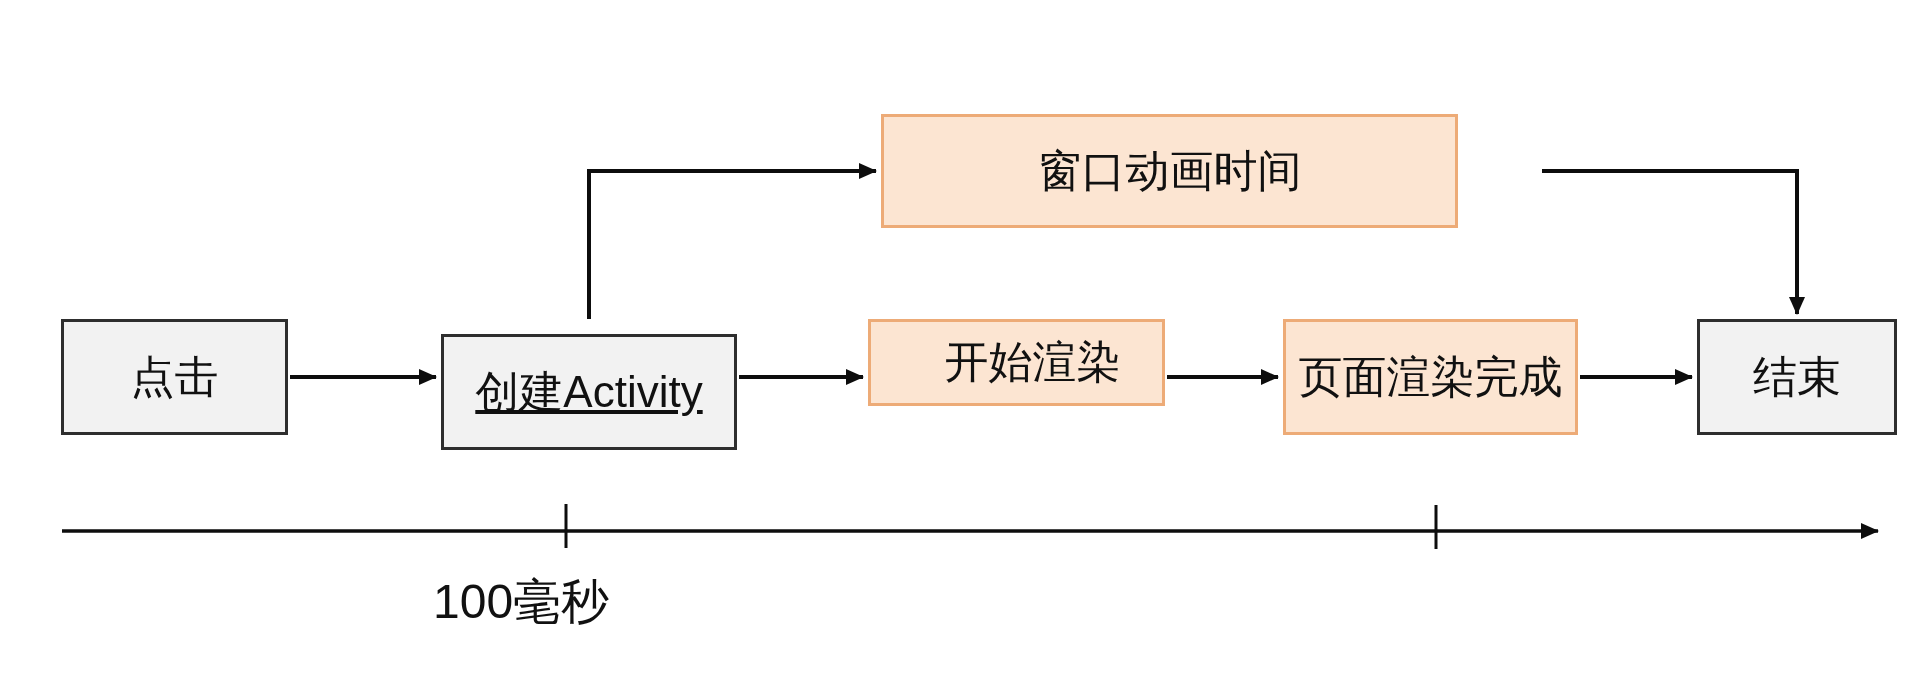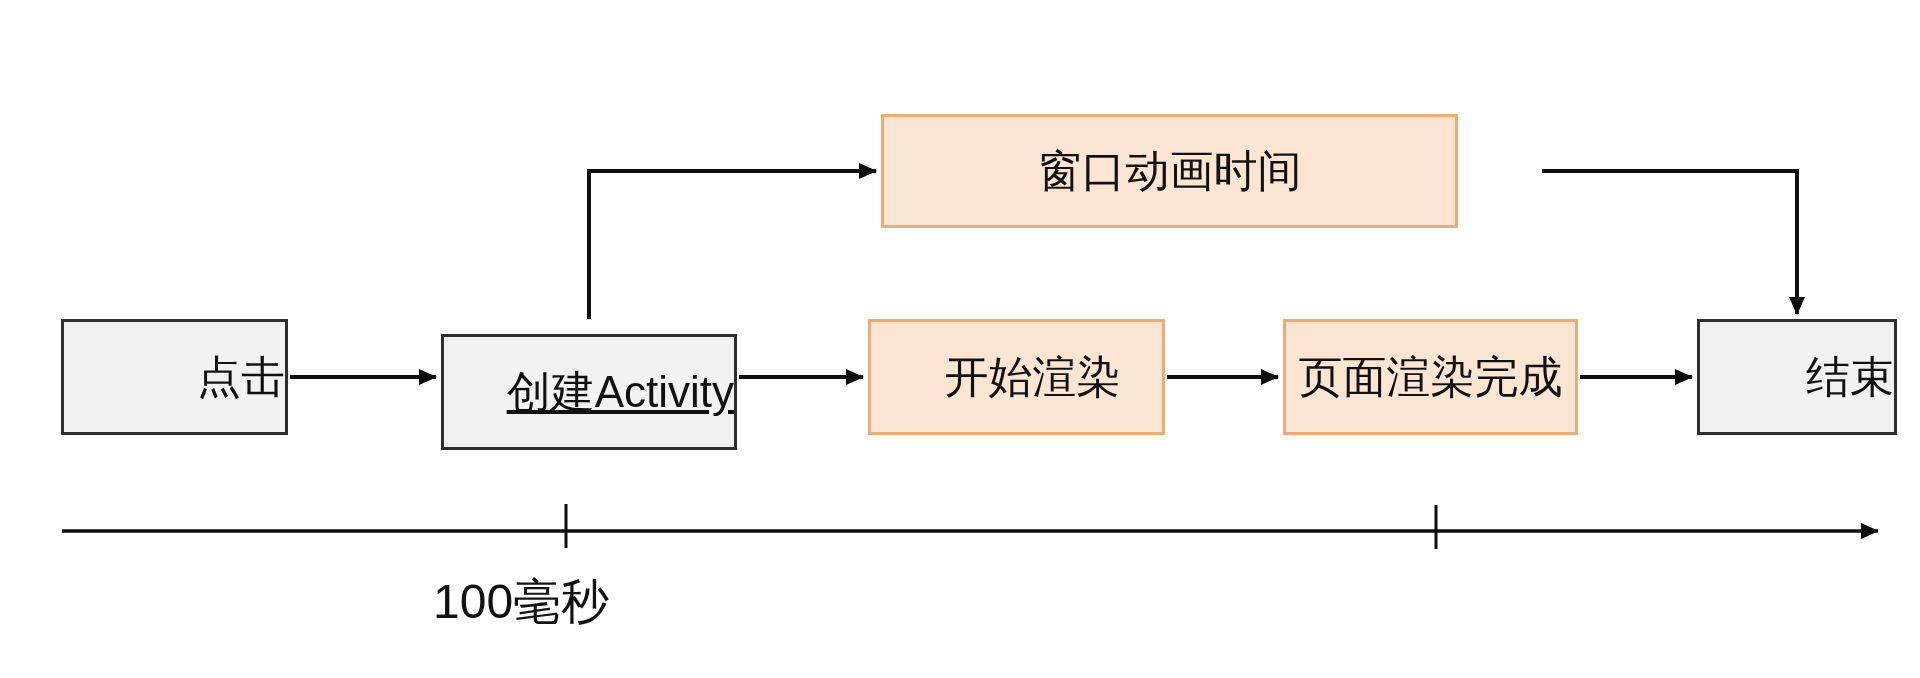--- a/index.html
+++ b/index.html
@@ -48,21 +48,20 @@
     justify-content: center;
     font-size: 44px;
     color: var(--text);
     text-align: center;
     line-height: 1.1;
     white-space: nowrap;
   }
   .node.gray {
     background: var(--node-gray-fill);
     border: 3px solid var(--node-gray-border);
-    justify-content: flex-end;
   }
   .node.orange {
     background: var(--node-orange-fill);
     border: 3px solid var(--node-orange-border);
   }
   .axis-label {
     position: absolute;
     width: 320px;
     font-size: 48px;
     color: var(--text);
@@ -101,21 +100,21 @@
   </div>
 
   <div class="node gray" style="left:61px; top:319px; width:227px; height:116px;">
     <span>点击</span>
   </div>
 
   <div class="node gray" style="left:441px; top:334px; width:296px; height:116px;text-decoration:underline;">
     <span>创建Activity</span>
   </div>
 
-  <div class="node orange" style="left:868px; top:319px; width:297px; height:116px;padding-left:32px;">
+  <div class="node orange" style="left:868px; top:319px; width:297px; height:87px;padding-left:32px;">
     <span>开始渲染</span>
   </div>
 
   <div class="node orange" style="left:1283px; top:319px; width:295px; height:116px;justify-content:center;">
     <span>页面渲染完成</span>
   </div>
 
   <div class="node gray" style="left:1697px; top:319px; width:200px; height:116px;">
     <span>结束</span>
   </div>

